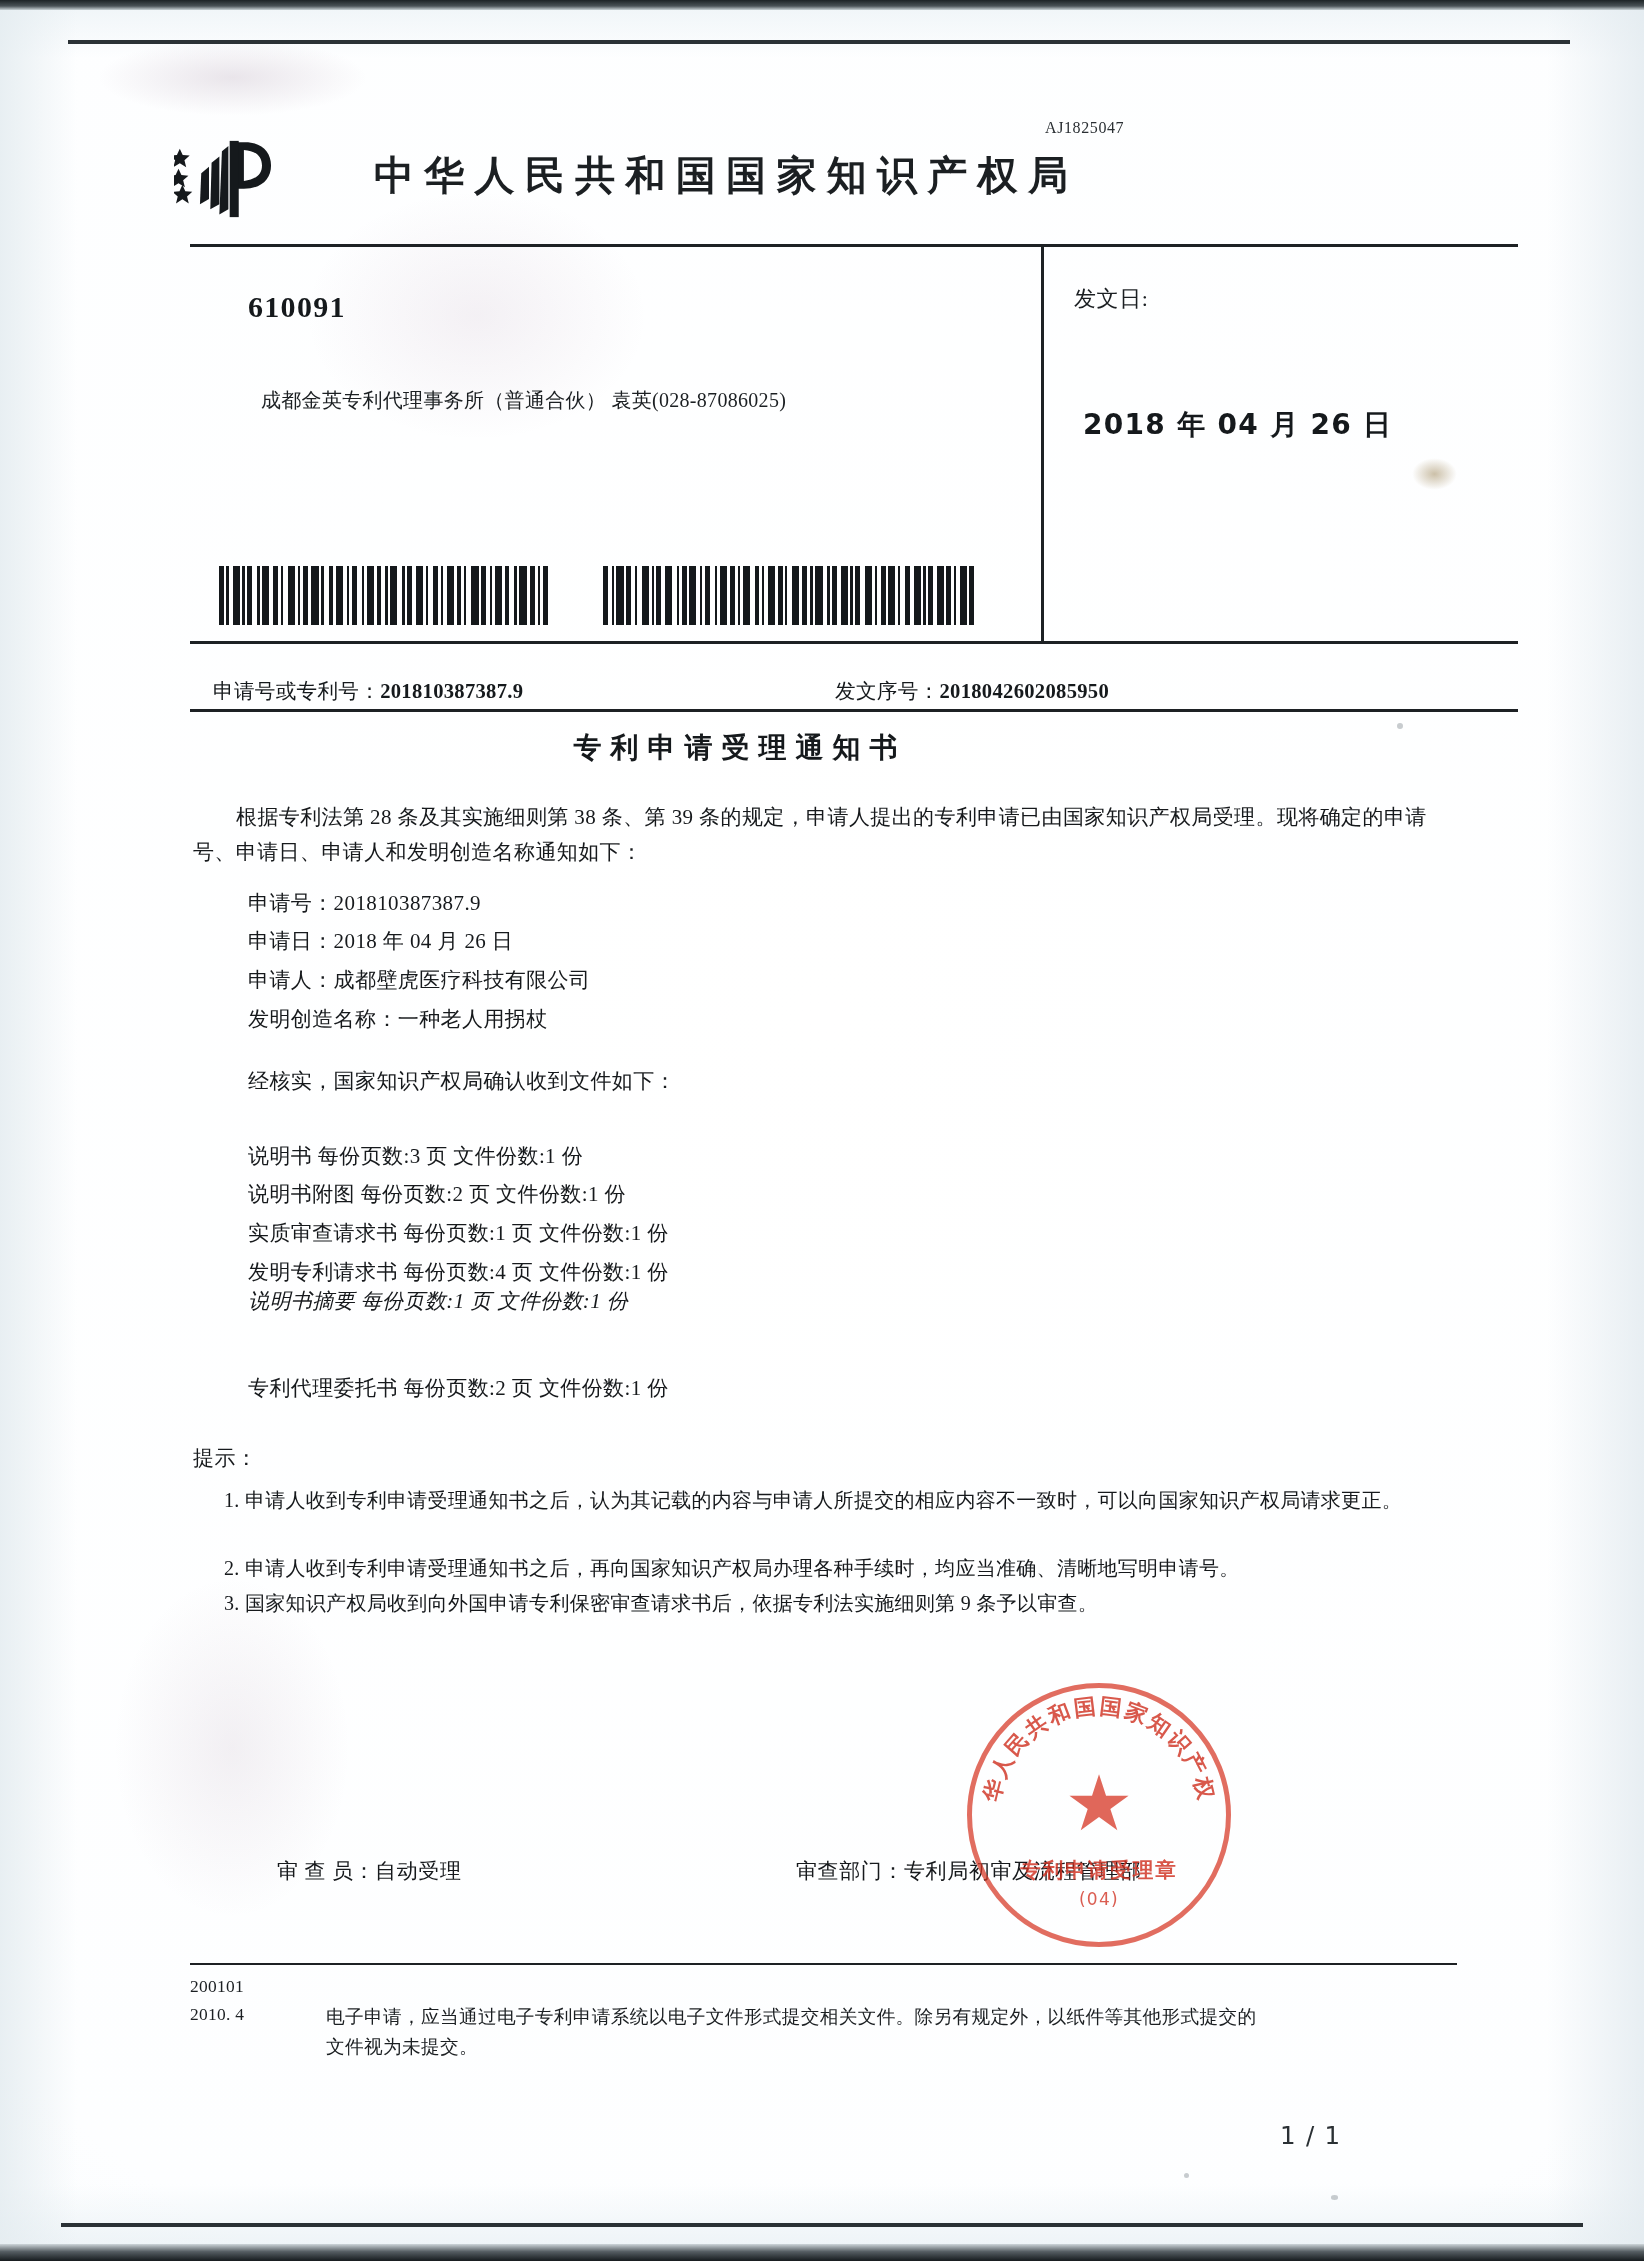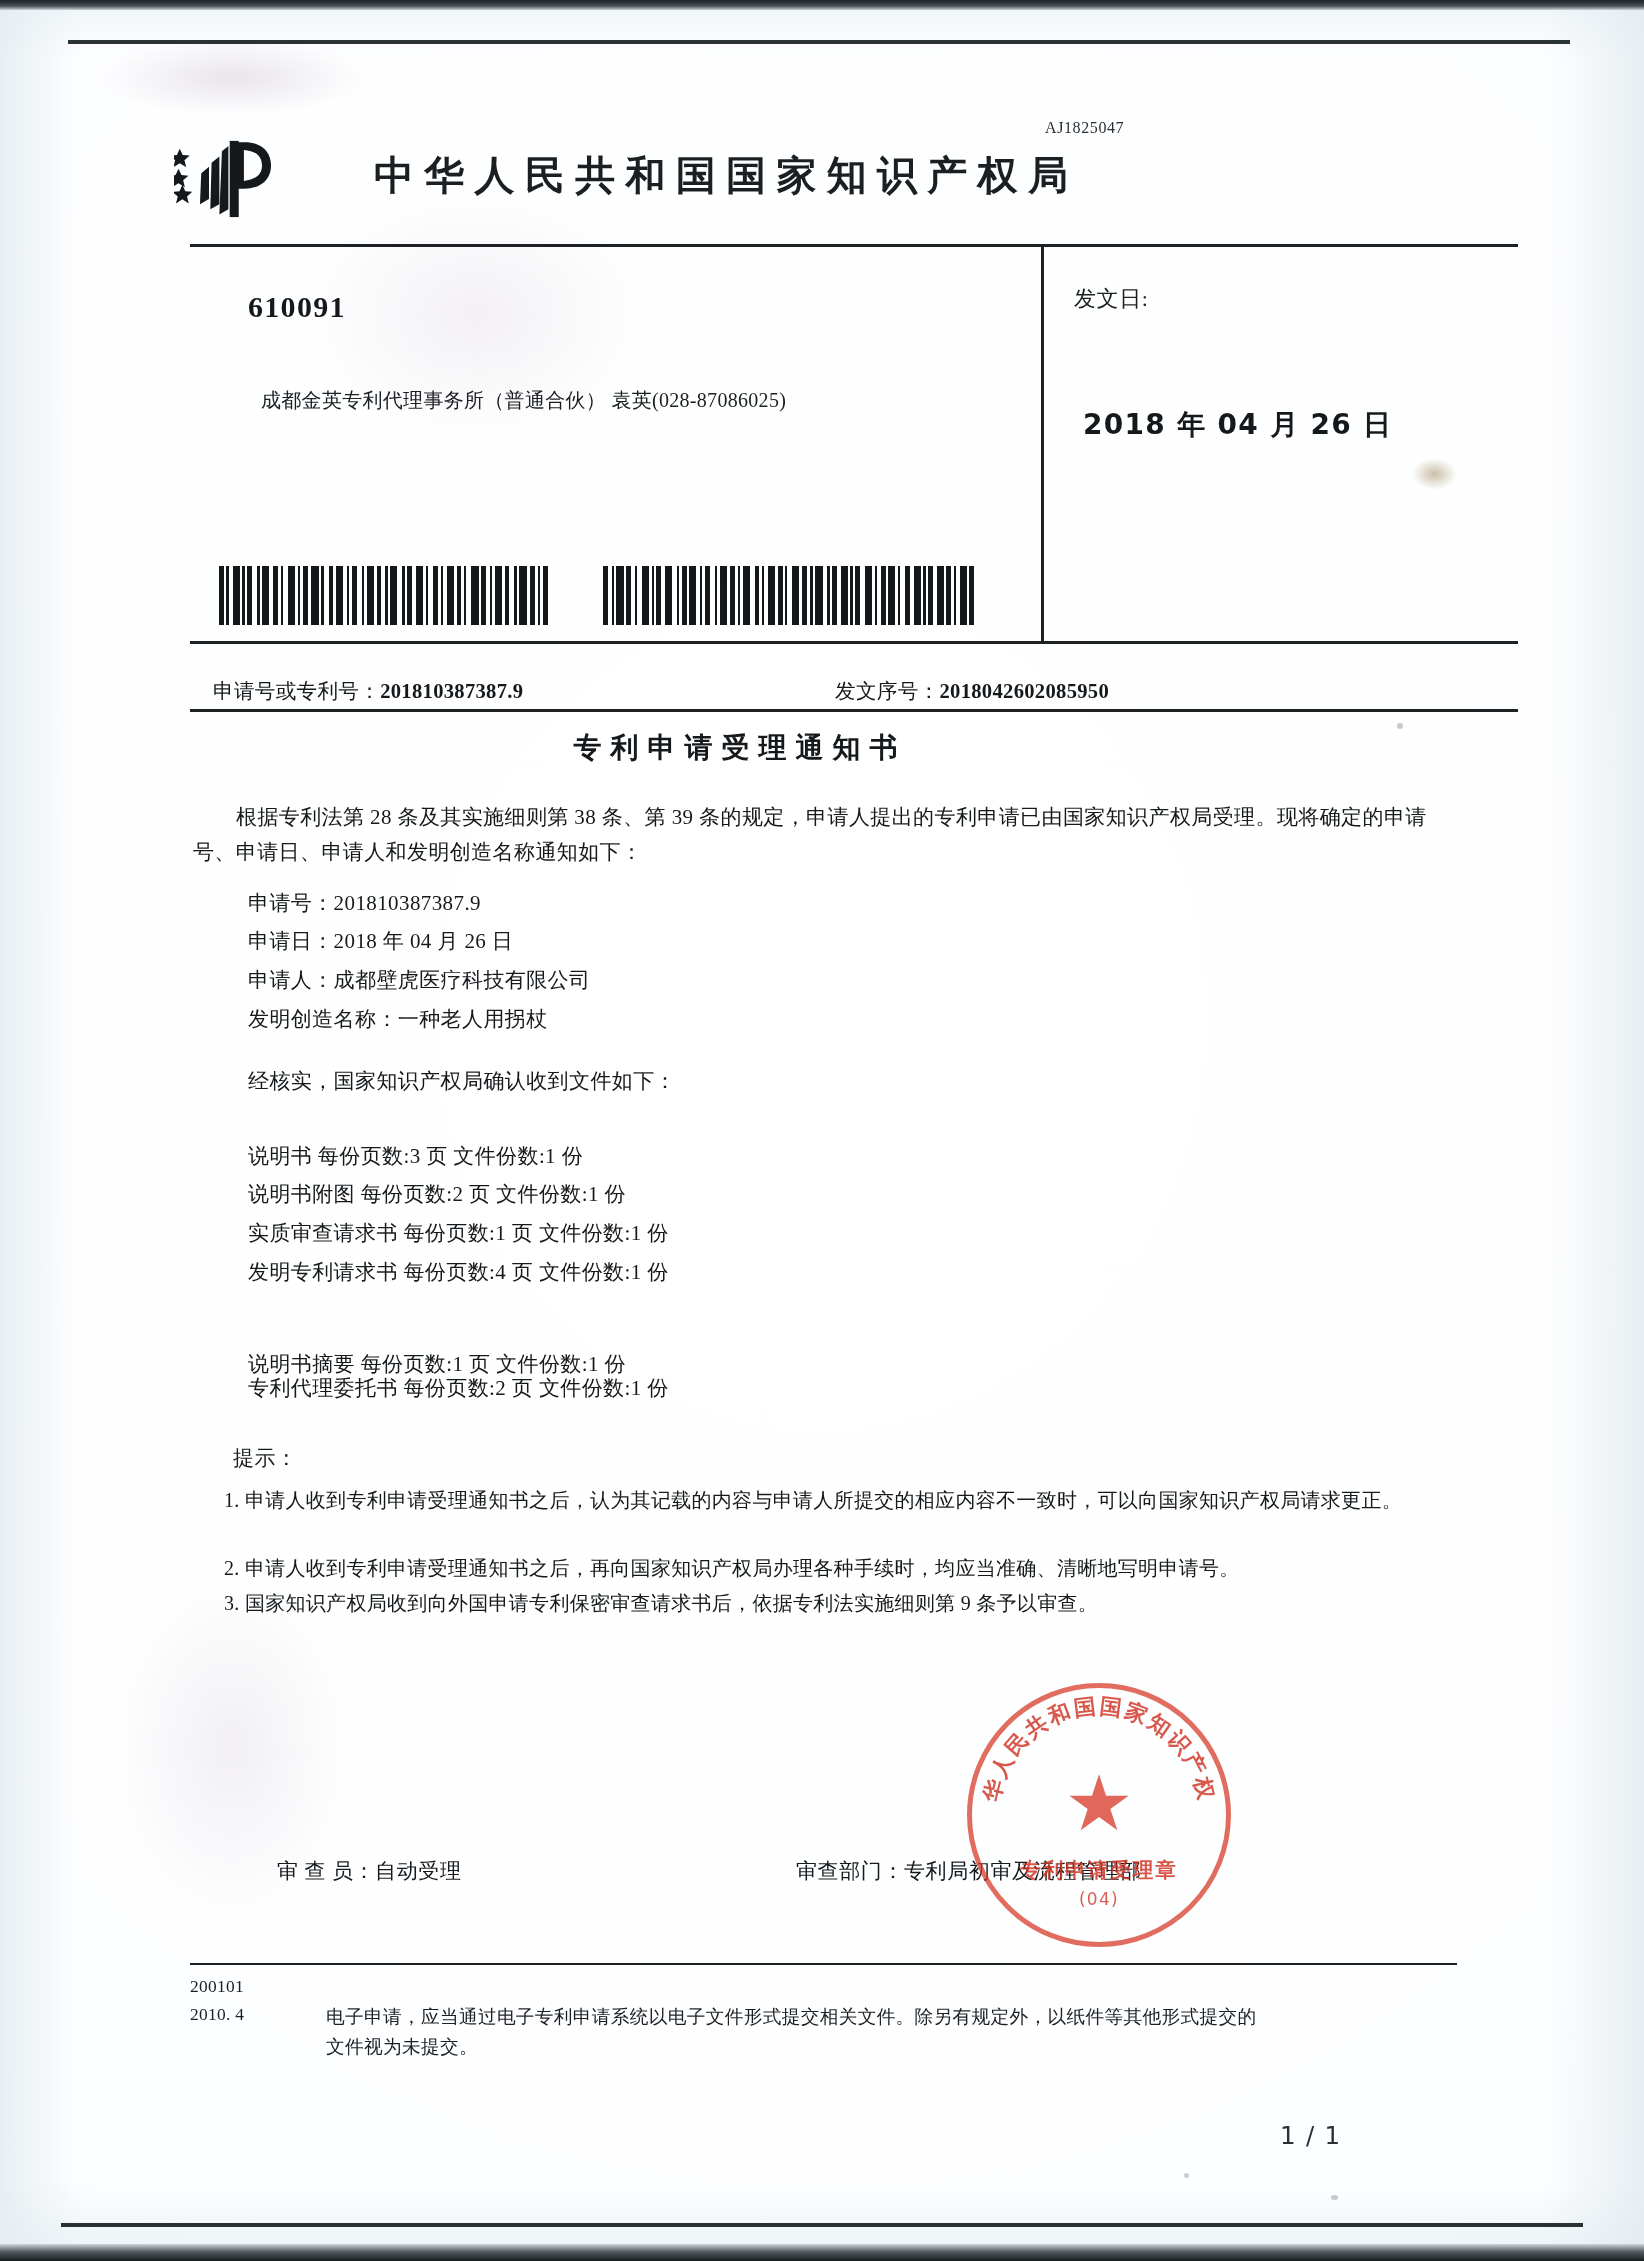--- a/index.html
+++ b/index.html
@@ -231,21 +231,20 @@
     margin-top: 36px;
   }
 
   
   .note-head {
     position: absolute;
     left: 193px; top: 1444px;
     font-size: 21px;
     color: #16191c;
     letter-spacing: 0.4px;
-    margin-left: 40px;
   }
   .note {
     position: absolute;
     left: 193px;
     width: 1277px;
     font-size: 20px;
     line-height: 34px;
     color: #16191c;
     letter-spacing: 0.3px;
   }
@@ -631,21 +630,21 @@
   <div class="kv" style="top:889px;">申请号：201810387387.9</div>
   <div class="kv" style="top:927px;">申请日：2018 年 04 月 26 日</div>
   <div class="kv" style="top:966px;">申请人：成都壁虎医疗科技有限公司</div>
   <div class="kv" style="top:1005px;">发明创造名称：一种老人用拐杖</div>
 
   <div class="section-lead" style="top:1067px;">经核实，国家知识产权局确认收到文件如下：</div>
   <div class="docline" style="top:1106px;">说明书 每份页数:3 页  文件份数:1 份</div>
   <div class="docline" style="top:1144px;">说明书附图 每份页数:2 页  文件份数:1 份</div>
   <div class="docline" style="top:1183px;">实质审查请求书 每份页数:1 页  文件份数:1 份</div>
   <div class="docline" style="top:1222px;">发明专利请求书 每份页数:4 页  文件份数:1 份</div>
-  <div class="docline" style="top:1314px;">说明书摘要 每份页数:1 页  文件份数:1 份</div>
+  <div class="docline" style="top:1251px;font-style:italic;">说明书摘要 每份页数:1 页  文件份数:1 份</div>
   <div class="docline" style="top:1338px;">专利代理委托书 每份页数:2 页  文件份数:1 份</div>
 
   <div class="note-head">提示：</div>
   <div class="note note-indent" style="top:1483px;">1. 申请人收到专利申请受理通知书之后，认为其记载的内容与申请人所提交的相应内容不一致时，可以向国家知识产权局请求更正。</div>
   <div class="note note-indent" style="top:1551px;">2. 申请人收到专利申请受理通知书之后，再向国家知识产权局办理各种手续时，均应当准确、清晰地写明申请号。</div>
   <div class="note note-indent" style="top:1586px;">3. 国家知识产权局收到向外国申请专利保密审查请求书后，依据专利法实施细则第 9 条予以审查。</div>
 
   <div class="examiner">
     <span>审 查 员：</span><span>自动受理</span>
   </div>

